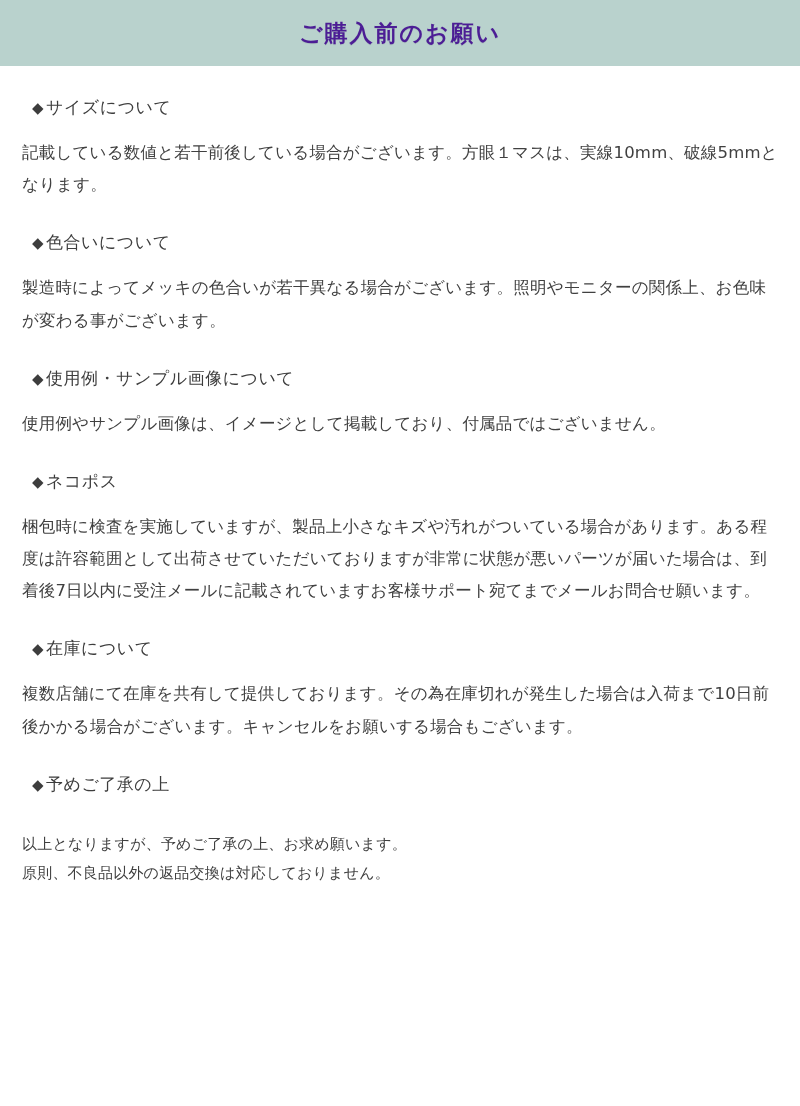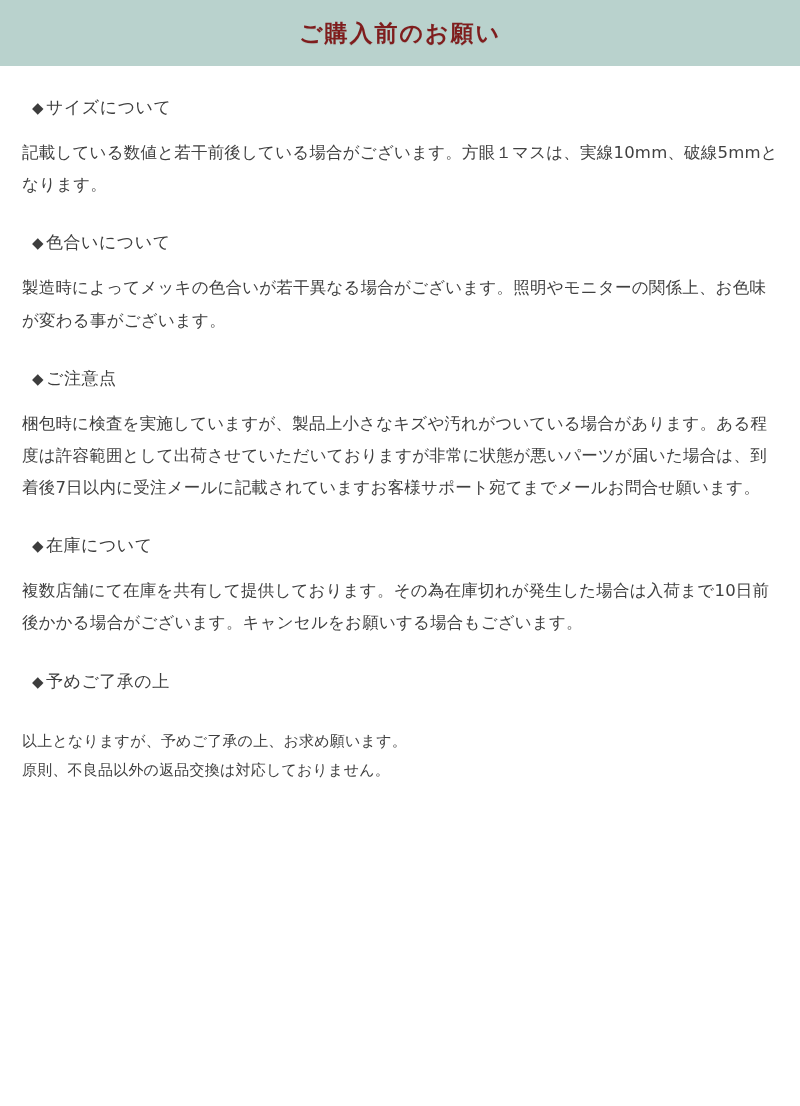--- a/index.html
+++ b/index.html
@@ -18,21 +18,21 @@
     box-sizing: border-box;
   }
   .header-band {
     background: #b9d2cd;
     height: 66px;
     display: flex;
     align-items: center;
     justify-content: center;
   }
   .header-title {
-    color: #7f1d1d;
+    color: #4c1d95;
     font-size: 23px;
     font-weight: bold;
     letter-spacing: 2px;
     text-shadow: 0 1px 0 rgba(0,0,0,0.06);
   }
   .content {
     padding: 0 18px 14px 18px;
   }
   .section {
     margin: 0;
@@ -85,24 +85,30 @@
       <div class="section-body">記載している数値と若干前後している場合がございます。方眼１マスは、実線10mm、破線5mmとなります。</div>
     </div>
 
     <div class="section">
       <div class="section-heading">
         <span class="diamond">◆</span><span>色合いについて</span>
       </div>
       <div class="section-body">製造時によってメッキの色合いが若干異なる場合がございます。照明やモニターの関係上、お色味が変わる事がございます。</div>
     </div>
 
+    <div class="section">
+      <div class="section-heading">
+        <span class="diamond">◆</span><span>使用例・サンプル画像について</span>
+      </div>
+      <div class="section-body">使用例やサンプル画像は、イメージとして掲載しており、付属品ではございません。</div>
+    </div>
 
     <div class="section">
       <div class="section-heading">
-        <span class="diamond">◆</span><span>ご注意点</span>
+        <span class="diamond">◆</span><span>ネコポス</span>
       </div>
       <div class="section-body">梱包時に検査を実施していますが、製品上小さなキズや汚れがついている場合があります。ある程度は許容範囲として出荷させていただいておりますが非常に状態が悪いパーツが届いた場合は、到着後7日以内に受注メールに記載されていますお客様サポート宛てまでメールお問合せ願います。</div>
     </div>
 
     <div class="section">
       <div class="section-heading">
         <span class="diamond">◆</span><span>在庫について</span>
       </div>
       <div class="section-body">複数店舗にて在庫を共有して提供しております。その為在庫切れが発生した場合は入荷まで10日前後かかる場合がございます。キャンセルをお願いする場合もございます。</div>
     </div>

